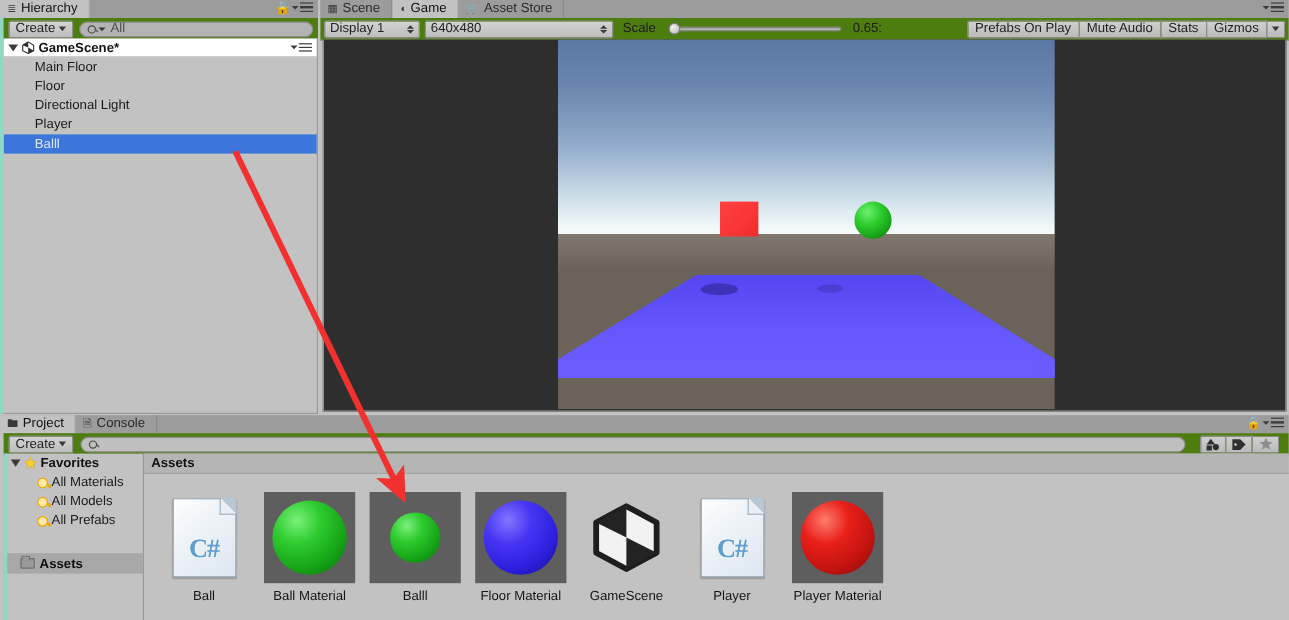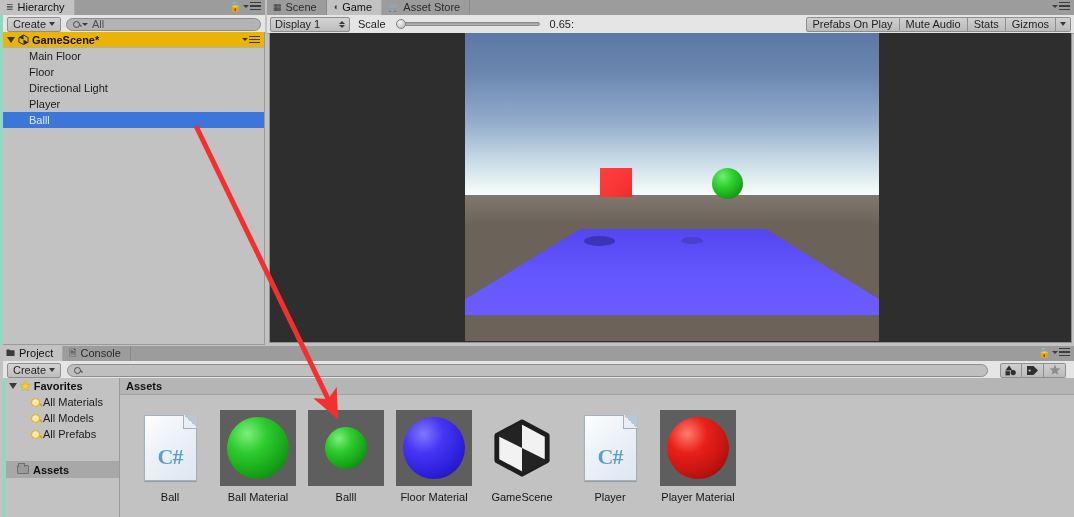--- a/index.html
+++ b/index.html
@@ -17,21 +17,21 @@
   .tabstrip{ position:absolute; height:15px; background:#9c9c9c; display:flex; align-items:flex-end; }
   .tab{
     height:15px; padding:0 9px 0 6px; display:flex; align-items:center; gap:4px;
     background:#9c9c9c; color:#2a2a2a; font-size:11px; line-height:15px;
     border-right:1px solid #8a8a8a; white-space:nowrap;
   }
   .tab.active{ background:#c2c2c2; color:#101010; border-right:1px solid #a8a8a8; }
   .tab .ticon{ font-size:9px; color:#3b3b3b; display:inline-block; }
 
   
-  .toolbar{ position:absolute; height:19px; background:#e5e5e5; border-bottom:1px solid #9a9a9a; display:flex; align-items:center; }
+  .toolbar{ position:absolute; height:19px; background:#4d7c0f; border-bottom:1px solid #9a9a9a; display:flex; align-items:center; }
   .tbtn{
     height:15px; padding:0 5px; display:flex; align-items:center; gap:3px;
     background:linear-gradient(#d3d3d3,#bdbdbd); border:1px solid #8f8f8f; border-radius:2px;
     font-size:11px; color:#1f1f1f; white-space:nowrap;
   }
   .caret{ width:0;height:0;border-left:3px solid transparent;border-right:3px solid transparent;border-top:4px solid #3a3a3a; }
   .searchbox{
     height:13px; flex:1; background:#b4b4b4; border:1px solid #8d8d8d; border-radius:7px;
     display:flex; align-items:center; padding:0 6px; gap:2px; color:#4d4d4d; font-size:11px;
   }
@@ -44,21 +44,21 @@
   #hier-tabs{ left:0; top:0; width:265px; }
   #hier-lock{ position:absolute; right:23px; top:1px; font-size:10px; color:#4b4b4b; }
   #hier-menu{ position:absolute; right:4px; top:2px; display:flex; align-items:center; gap:1px; }
   .hamburger{ width:11px; height:8px; display:flex; flex-direction:column; justify-content:space-between; }
   .hamburger i{ display:block; height:1.4px; background:#3c3c3c; }
   .tinycaret{ width:0;height:0;border-left:3px solid transparent;border-right:3px solid transparent;border-top:3px solid #3c3c3c; }
 
   #hier-toolbar{ left:3px; top:15px; width:262px; padding:0 4px; gap:5px; }
   #hier-tree{ position:absolute; left:3px; top:32px; width:262px; height:313px; background:#c2c2c2; border-right:1px solid #9a9a9a; border-bottom:1px solid #9a9a9a; overflow:hidden;}
   .scene-row{
-    height:16px; background:#eab308; display:flex; align-items:center; gap:3px; padding-left:4px;
+    height:16px; background:#ffffff; display:flex; align-items:center; gap:3px; padding-left:4px;
     font-weight:bold; font-size:11px; color:#121212; border-bottom:1px solid #b0b0b0; position:relative;
   }
   .tri{ width:0;height:0;border-top:4px solid transparent;border-bottom:4px solid transparent;border-left:6px solid #3a3a3a; }
   .tri.open{ border-left:4px solid transparent;border-right:4px solid transparent;border-top:6px solid #3a3a3a; border-bottom:0; }
   .unity-logo{ width:11px;height:11px; position:relative; flex:none; }
   .go-row{ height:16px; display:flex; align-items:center; padding-left:26px; font-size:11px; color:#1a1a1a; }
   .go-row.selected{ background:#3c76db; color:#dfe7f5; }
 
   
   #gamepanel{ position:absolute; left:267px; top:0; width:807px; height:345px; background:#c2c2c2; }
@@ -256,20 +256,27 @@
   </div>
 
   <div class="toolbar" id="game-toolbar">
     <div class="dropdown" style="width:80px">
       <span>Display 1</span>
       <span class="updown">
           <i class="u"></i>
           <i class="d"></i>
         </span>
     </div>
+    <div class="dropdown" style="width:157px">
+      <span>640x480</span>
+      <span class="updown">
+          <i class="u"></i>
+          <i class="d"></i>
+        </span>
+    </div>
     <span style="margin-left:4px">Scale</span>
     <div class="slider">
       <div class="track"></div>
       <div class="knob" style="left: 6.52px;"></div>
     </div>
     <span style="margin-left:6px">0.65:</span>
     <div style="margin-left:auto;display:flex;align-items:center;">
       <div class="segbtn first">
           <span>Prefabs On Play</span>
         </div>

